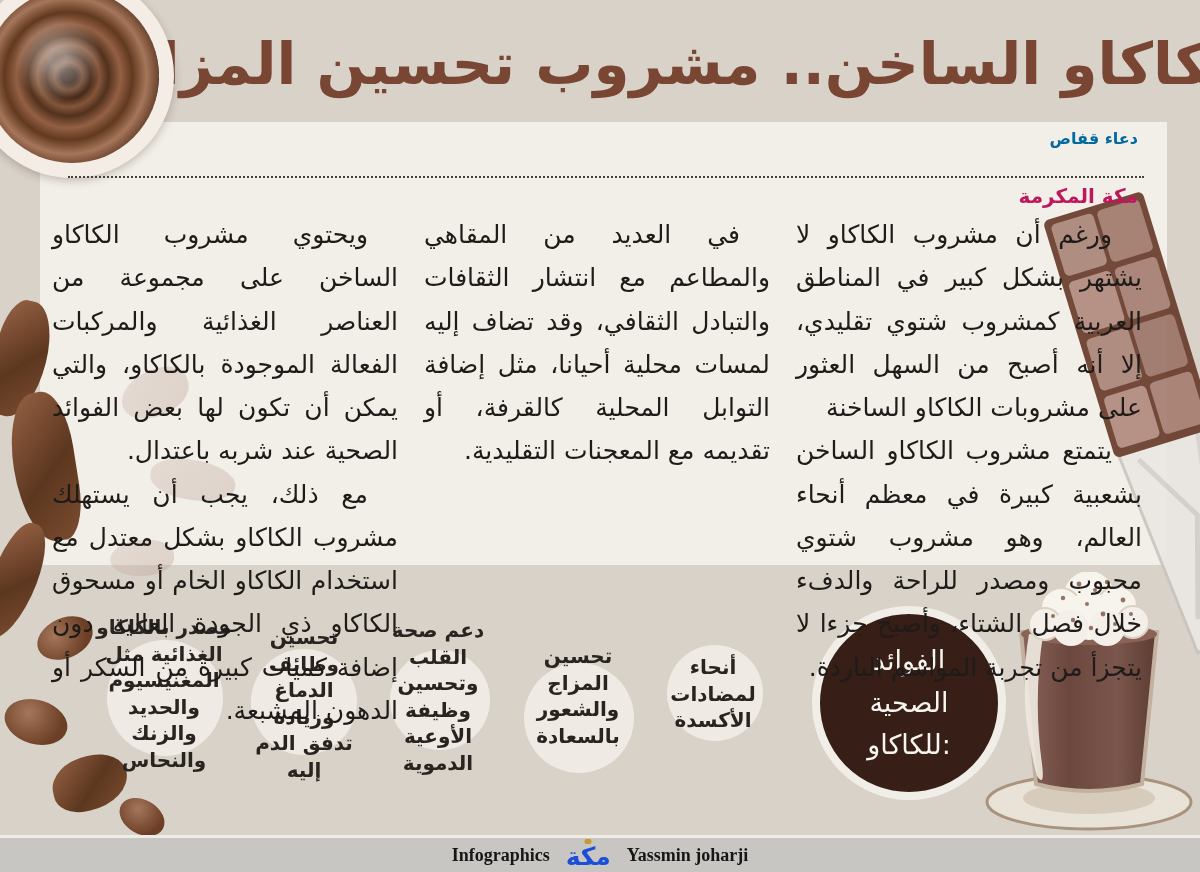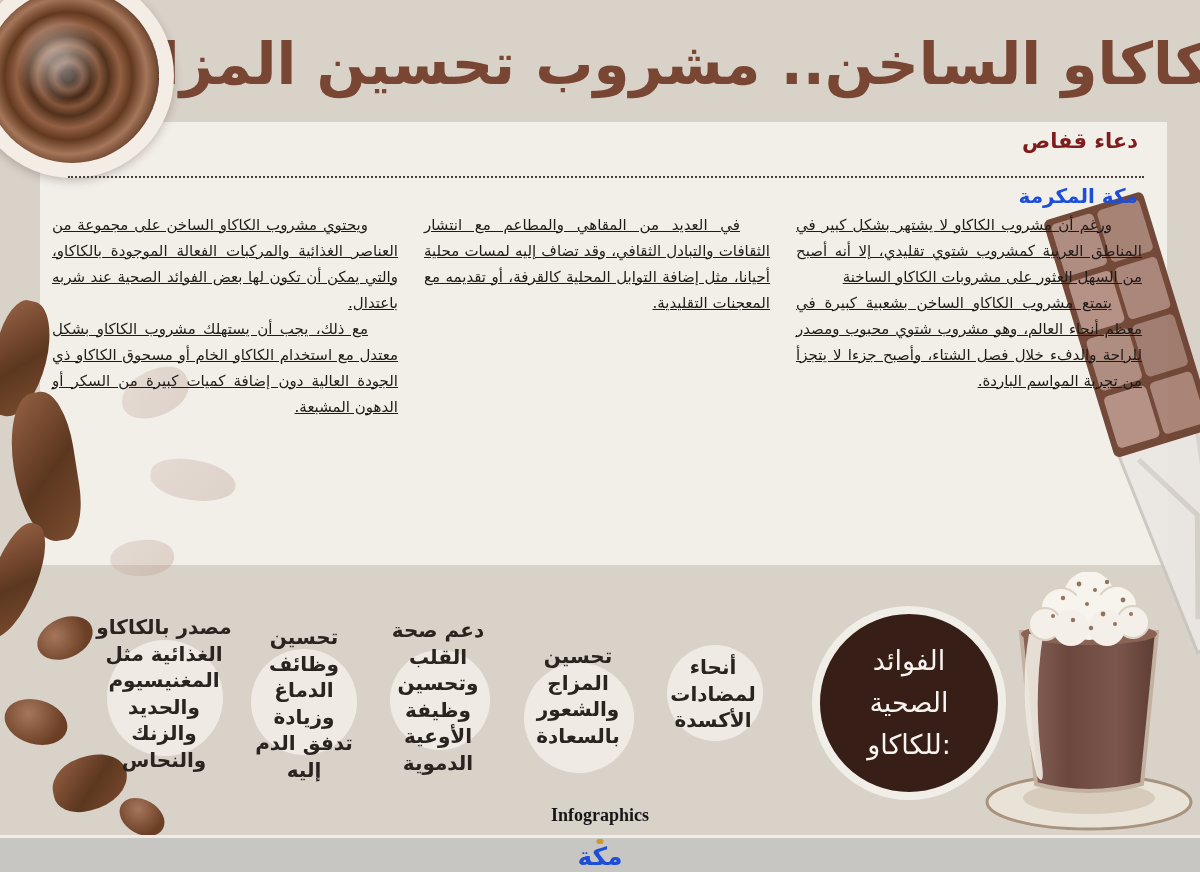--- a/index.html
+++ b/index.html
@@ -16,28 +16,28 @@
     background:#f3ede5;box-shadow:0 3px 8px rgba(60,35,20,.25);z-index:4;}
   .cup .swirl{position:absolute;inset:15px;border-radius:50%;
     background:
       radial-gradient(circle at 42% 40%, rgba(255,255,255,.45) 0 6%, rgba(255,255,255,0) 30%),
       repeating-radial-gradient(circle at 48% 50%, #2e1a0f 0 7px, #6e452f 14px, #442715 22px,
         #84563b 31px, #52311c 40px, #936044 52px, #62391f 64px, #a5765a 78px, #6e452f 90px);}
 
   
   .panel{position:absolute;left:40px;right:33px;top:122px;height:443px;background:#f2efe9;}
 
-  .byline-author{position:absolute;right:62px;top:129px;font-size:21px;font-weight:bold;color:#7f1d1d;z-index:5;}
+  .byline-author{position:absolute;right:62px;top:129px;font-size:16px;font-weight:bold;color:#0369a1;z-index:5;}
   .byline-rule{position:absolute;left:68px;right:56px;top:176px;border-top:2px dotted #45403a;z-index:5;}
-  .byline-location{position:absolute;right:62px;top:184px;font-size:20px;font-weight:bold;color:#1d4ed8;z-index:5;}
+  .byline-location{position:absolute;right:62px;top:184px;font-size:20px;font-weight:bold;color:#be185d;z-index:5;}
 
   .columns{position:absolute;direction:rtl;right:58px;left:52px;top:213px;height:330px;
     display:flex;gap:26px;z-index:5;}
   .column{flex:1;}
-  .column p{margin:0;font-size:15px;line-height:1.73;text-align:justify;color:#1e1b18;text-indent:30px;text-decoration:underline;}
+  .column p{margin:0;font-size:25px;line-height:1.73;text-align:justify;color:#1e1b18;text-indent:30px;}
 
   
   .chocbar{position:absolute;right:-20px;top:192px;width:120px;height:470px;
     transform:rotate(-17deg);opacity:.92;z-index:2;}
 
   
   .decor{position:absolute;z-index:3;}
   .curl{position:absolute;background:linear-gradient(135deg,#9a6447 0%,#5c371f 55%,#7d4e31 100%);}
   .curl.faint{opacity:.35;background:linear-gradient(135deg,#cdb6a9,#b79a8c);}
   .bean{position:absolute;background:radial-gradient(circle at 35% 35%, #a5765a 0%, #6b3f26 70%);}
@@ -51,21 +51,21 @@
     display:flex;align-items:center;justify-content:center;}
   .benefits-head span{display:block;text-align:center;color:#f8f5f1;font-size:27px;
     font-weight:normal;line-height:1.55;padding:0 24px;}
 
   
   .glass{position:absolute;left:983px;top:572px;width:217px;height:264px;z-index:2;}
 
   
   .footer{position:absolute;left:0;right:0;bottom:0;height:34px;background:#c7c6c3;
     border-top:3px solid #efece6;display:flex;align-items:center;justify-content:center;gap:16px;
-    font-family:"Liberation Serif",serif;font-weight:bold;font-size:18px;color:#161616;z-index:6;flex-direction:column;}
+    font-family:"Liberation Serif",serif;font-weight:bold;font-size:18px;color:#161616;z-index:6;}
   .logo{position:relative;font-family:"DejaVu Sans",sans-serif;font-weight:bold;font-size:25px;
     color:#1d4ed8;line-height:1;padding-top:2px;}
   .logo-accent{position:absolute;top:-3px;left:50%;transform:translateX(-50%);
     width:7px;height:5px;background:#c9992e;border-radius:2px;}
 </style>
 </head>
 <body>
 
 <div class="stage">
 

